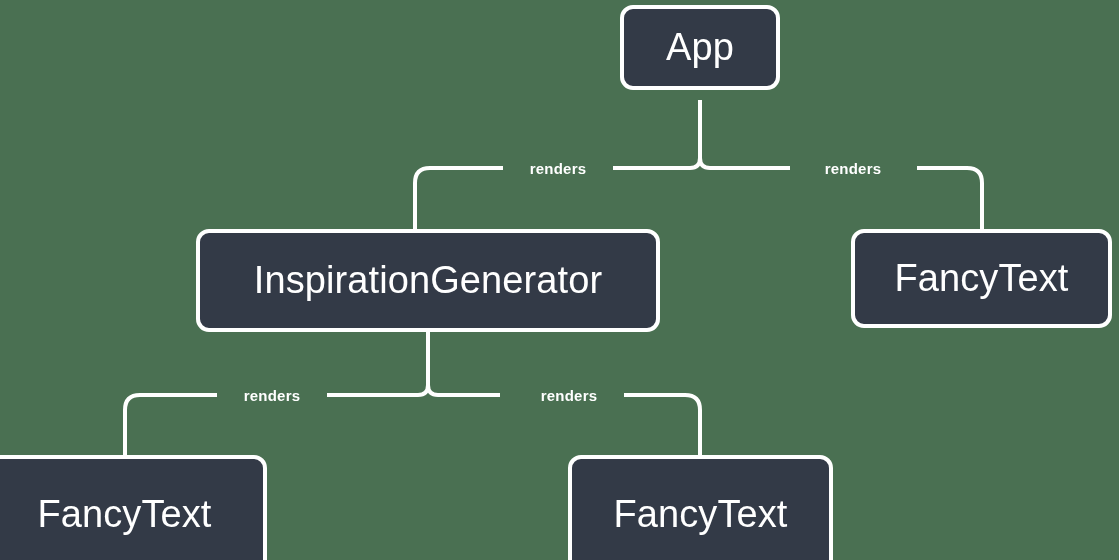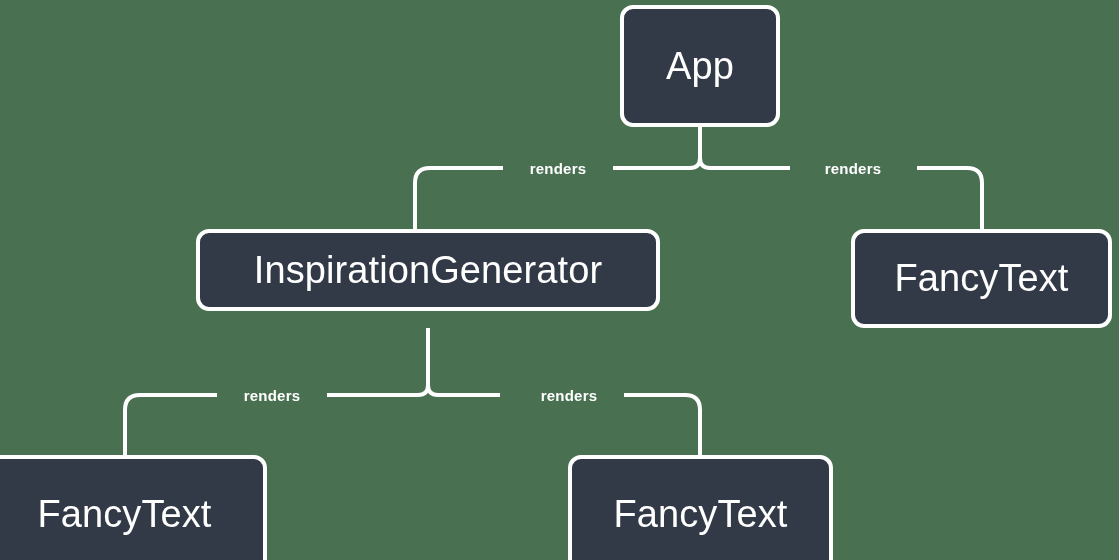--- a/index.html
+++ b/index.html
@@ -70,25 +70,25 @@
       <path d="M 428 328 L 428 385"></path>
       <path d="M 428 385 q 0 10 -10 10 L 327 395"></path>
       <path d="M 428 385 q 0 10 10 10 L 500 395"></path>
 
       <path d="M 217 395 L 140 395 q -15 0 -15 15 L 125 455"></path>
 
       <path d="M 624 395 L 685 395 q 15 0 15 15 L 700 455"></path>
     </g>
   </svg>
 
-  <div class="node" style="left:620px; top:5px; width:160px; height:122px;">
+  <div class="node" style="left:620px; top:5px; width:160px; height:85px;">
     <span>App</span>
   </div>
 
-  <div class="node" style="left:196px; top:229px; width:464px; height:82px;">
+  <div class="node" style="left:196px; top:229px; width:464px; height:103px;">
     <span>InspirationGenerator</span>
   </div>
 
   <div class="node" style="left:851px; top:229px; width:261px; height:99px;">
     <span>FancyText</span>
   </div>
 
   <div class="node" style="left:-18px; top:455px; width:285px; height:118px;">
     <span>FancyText</span>
   </div>

